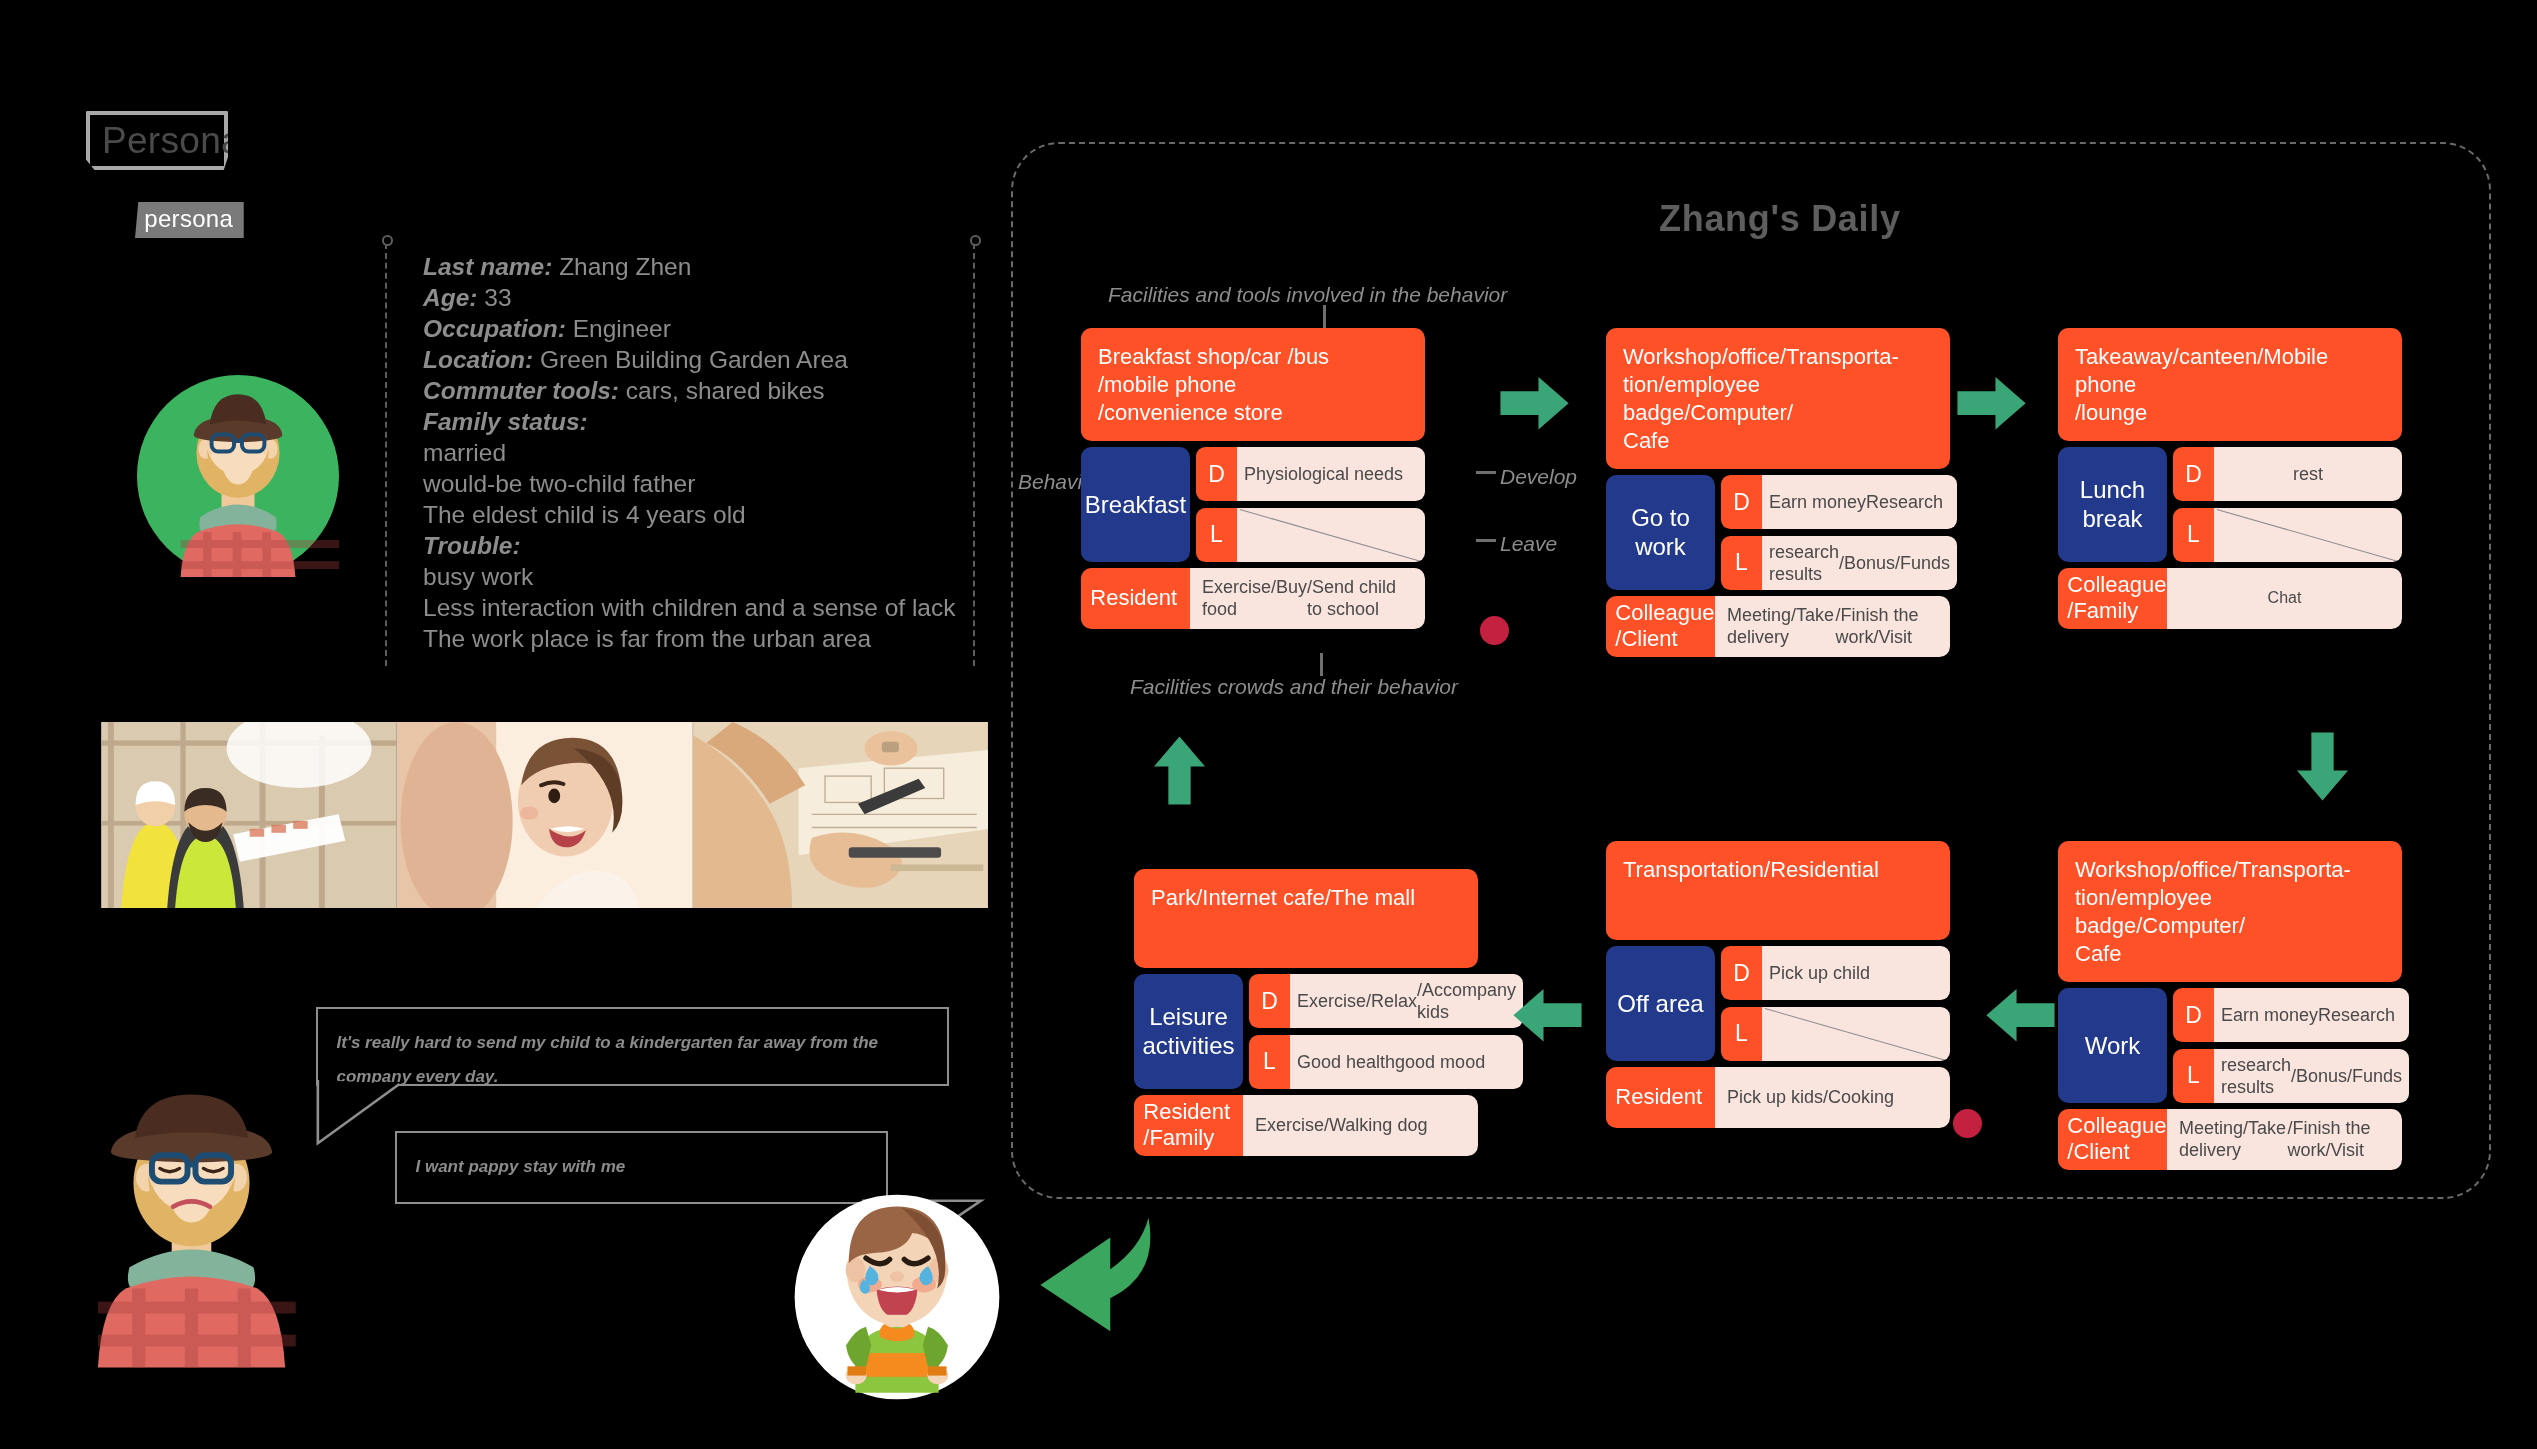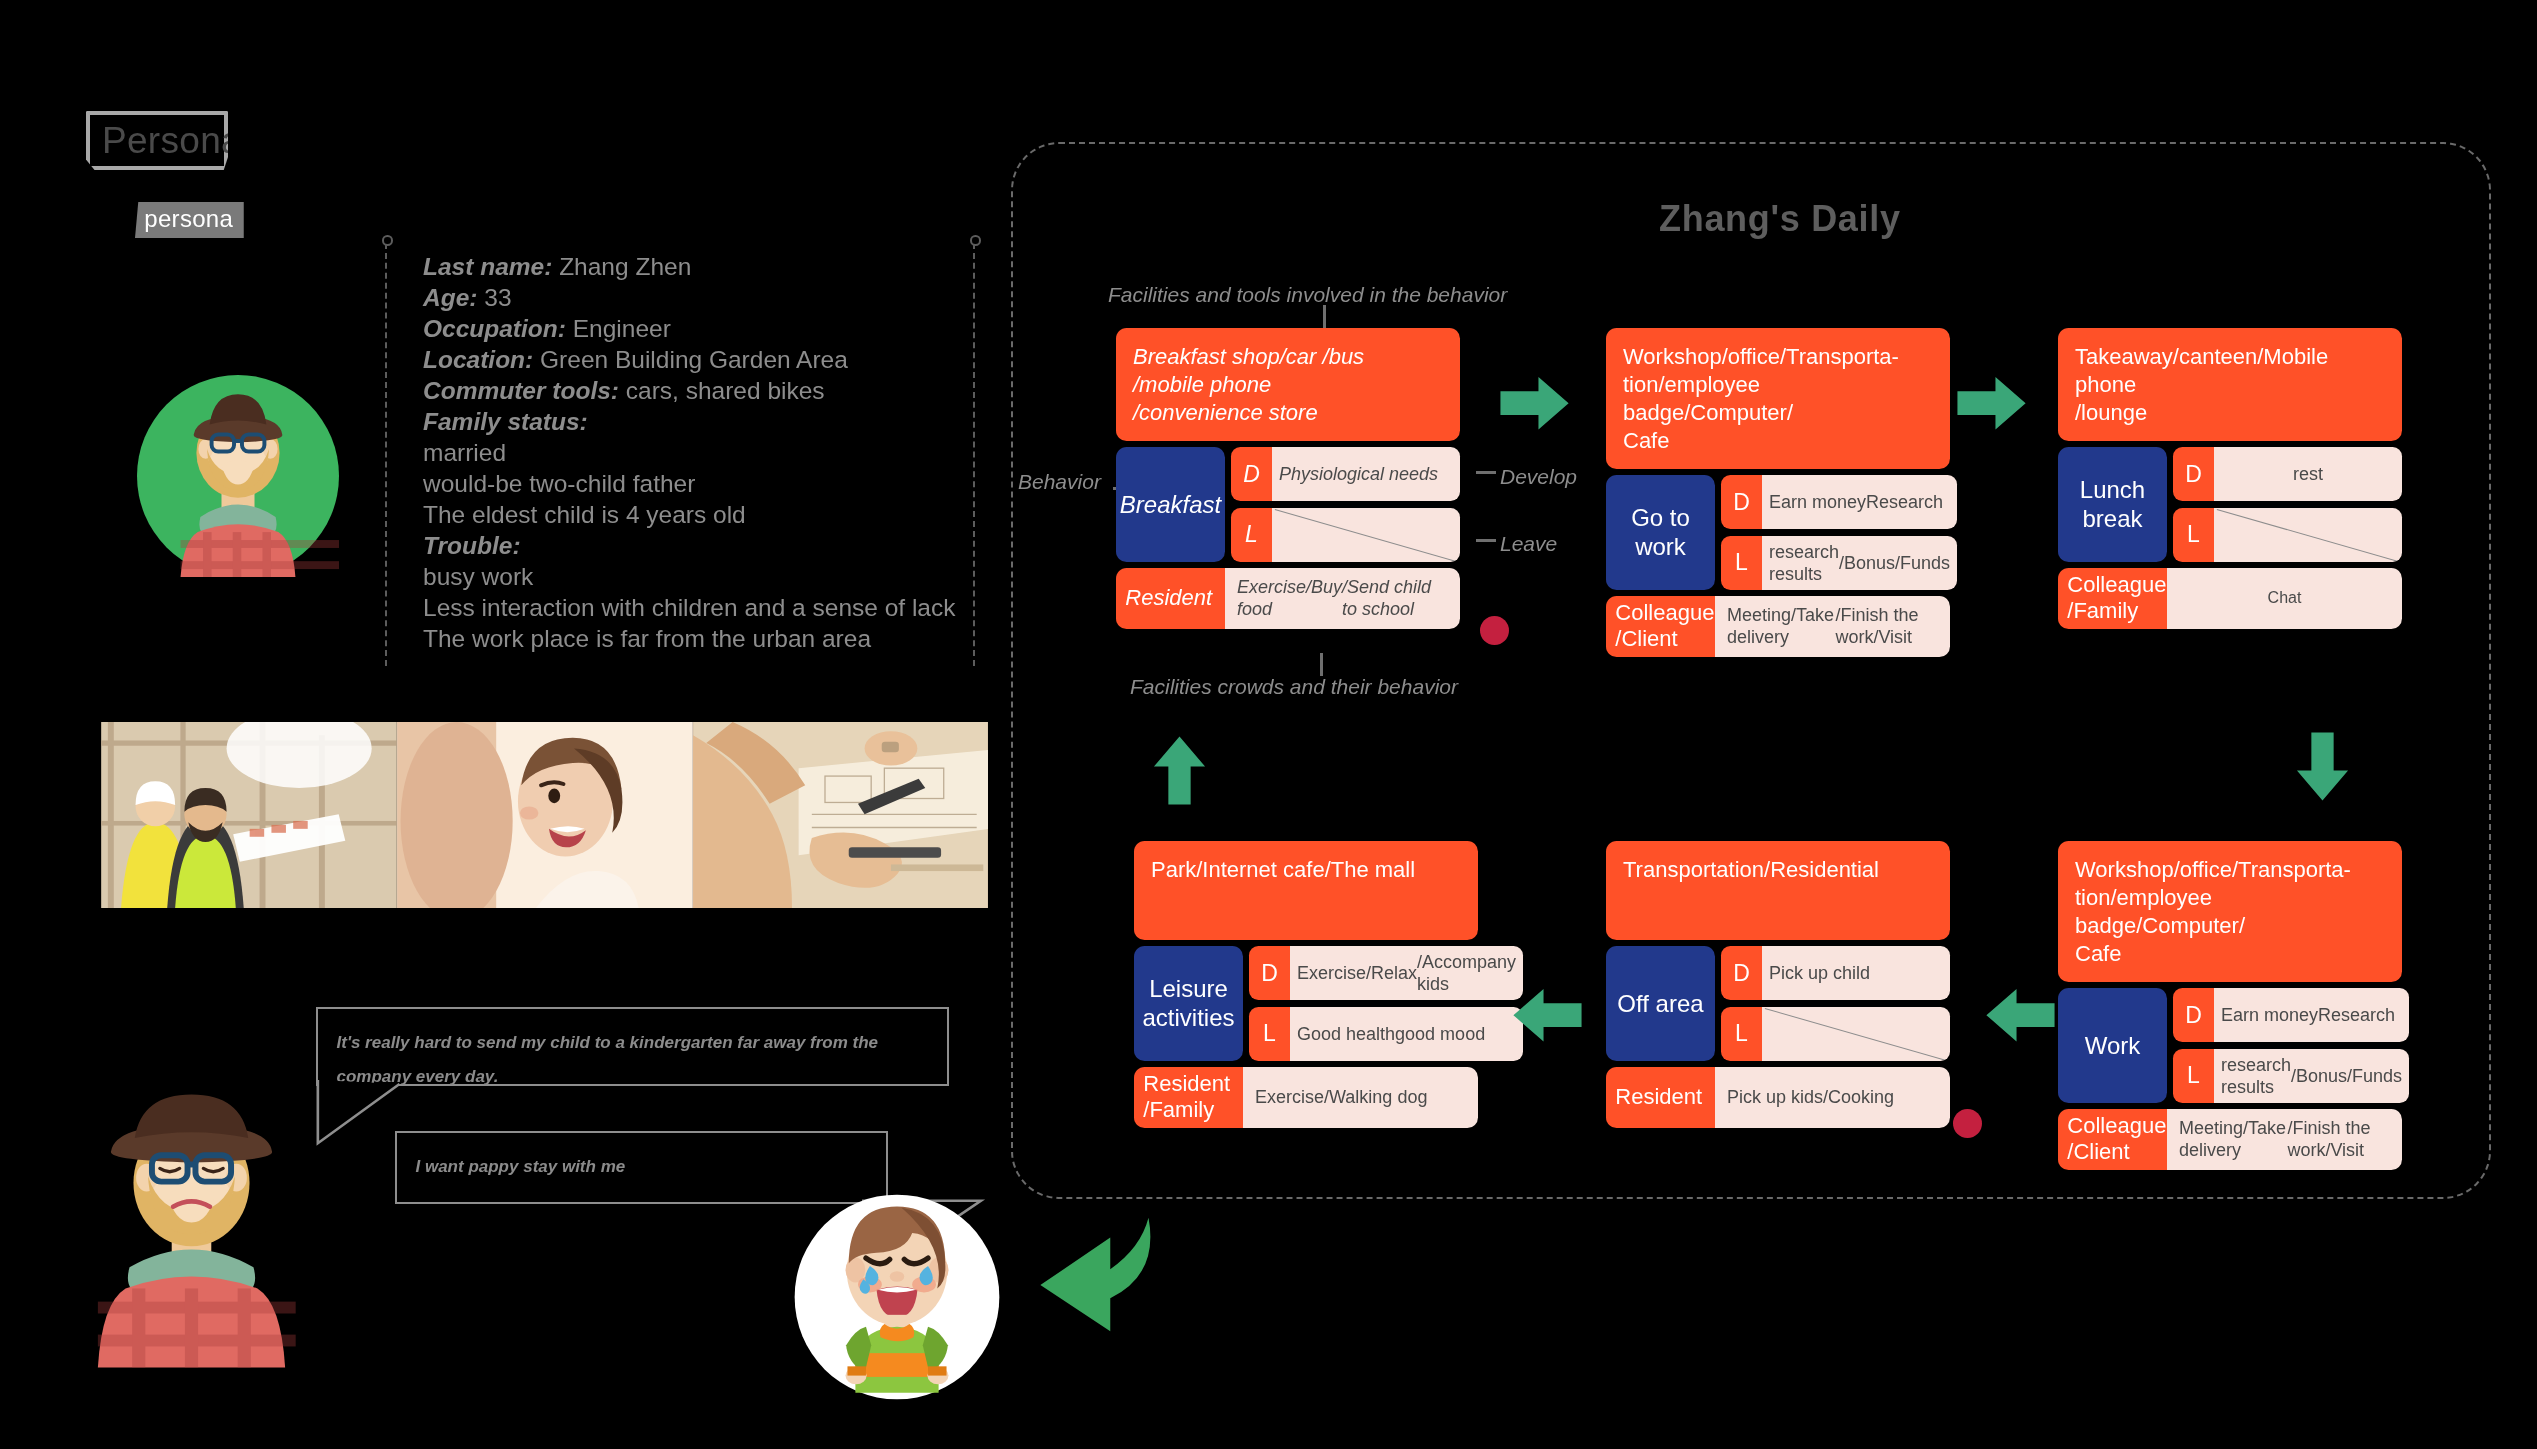--- a/index.html
+++ b/index.html
@@ -320,21 +320,21 @@
 
 <div class="lbl" style="left:1500px;top:465px;">Develop</div>
 <div class="lead" style="left:1476px;top:471px;width:20px;height:3.3px;"></div>
 
 <div class="lbl" style="left:1500px;top:532px;">Leave</div>
 <div class="lead" style="left:1476px;top:539px;width:20px;height:3.3px;"></div>
 
 <div class="lbl" style="left:1130px;top:675px;">Facilities crowds and their behavior</div>
 <div class="lead" style="left:1320px;top:653px;width:3.3px;height:22.5px;"></div>
 
-<div class="col" id="col-breakfast" style="left:1116px;top:328px;font-style:italic;">
+<div class="col" id="col-breakfast" style="left:1081px;top:328px;">
     <div class="facil" style="min-height: 111px;">
       <div>Breakfast shop/car /bus</div>
       <div>/mobile phone</div>
       <div>/convenience store</div>
     </div>
     <div class="midrow">
       <div class="act">
         <div>Breakfast</div>
       </div>
       <div class="dl">
@@ -430,21 +430,21 @@
           <div>Colleague</div>
           <div>/Family</div>
         </div>
       </div>
       <div class="crowdv ctr">
         <div>Chat</div>
       </div>
     </div>
   </div>
 <div class="col" id="col-leisure-activities" style="left:1134px;top:841px;">
-    <div class="facil" style="min-height: 99px;">
+    <div class="facil" style="min-height: 99px; margin-top: 28px;">
       <div>Park/Internet cafe/The mall</div>
     </div>
     <div class="midrow">
       <div class="act">
         <div>Leisure activities</div>
       </div>
       <div class="dl">
         <div class="dlrow">
           <div class="dlk">D</div>
           <div class="dlv">

